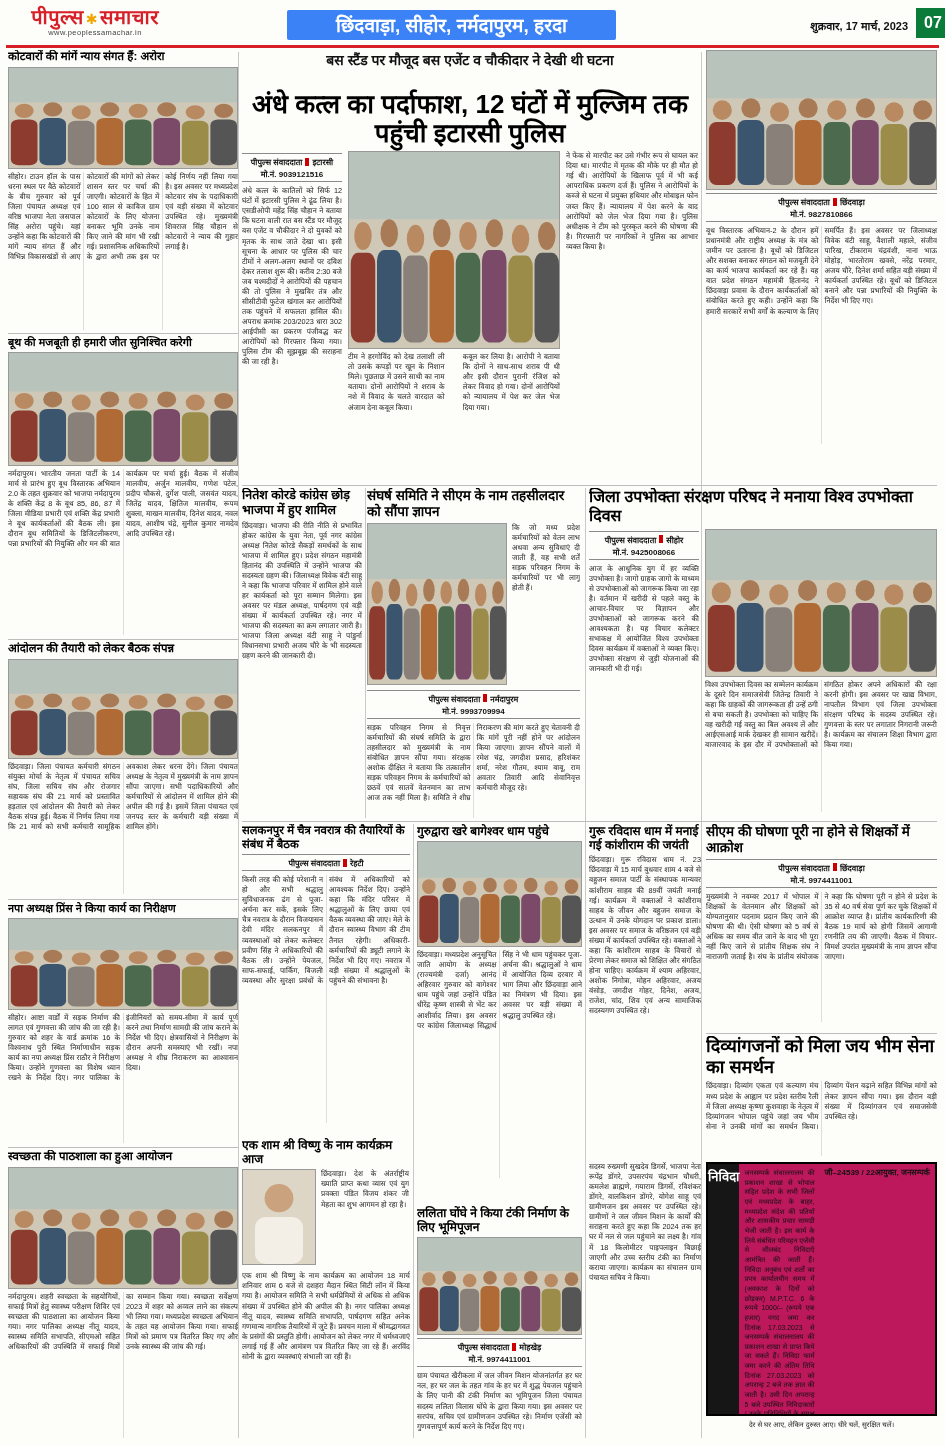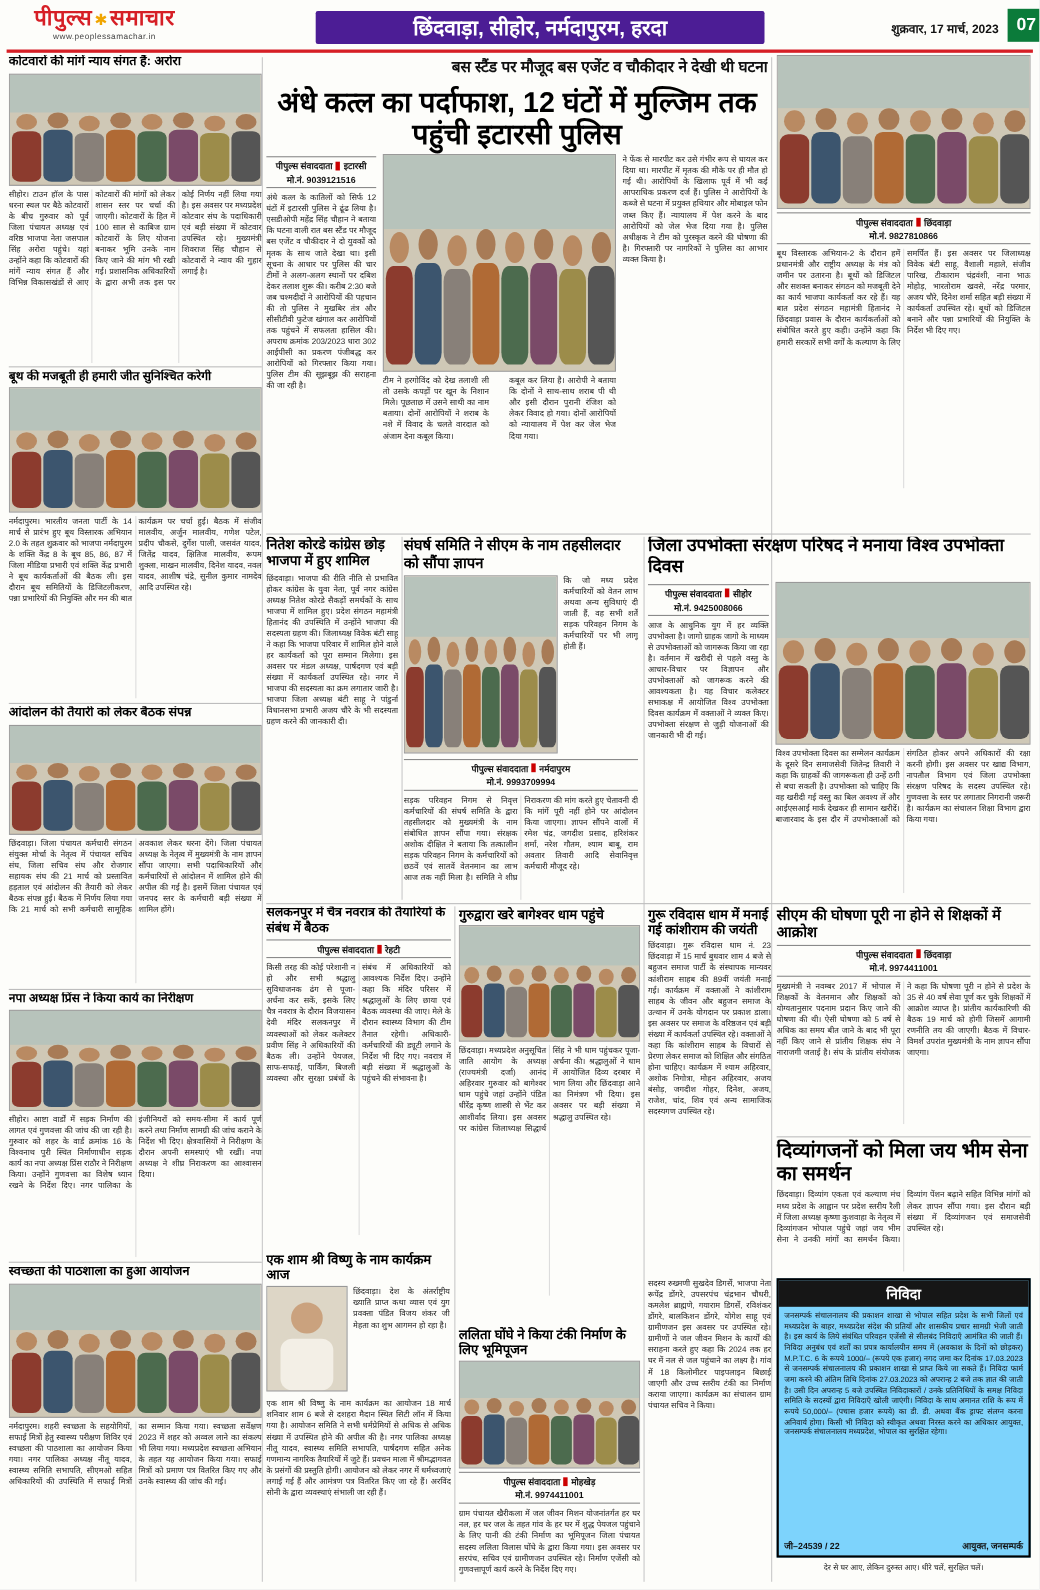--- a/index.html
+++ b/index.html
@@ -6,49 +6,49 @@
   html,body{margin:0;padding:0;background:#e9e9e9;}
   .page{position:relative;width:945px;height:1445px;margin:0 auto;background:#fdfdfa;
         font-family:"Liberation Sans","DejaVu Sans",sans-serif;color:#111;overflow:hidden;}
   
   .masthead{position:absolute;left:0;top:0;width:945px;height:46px;padding-left:13px;}
   .logo{position:absolute;left:10px;top:6px;width:170px;text-align:center;}
   .logo-text{color:#d61f26;font-weight:bold;font-size:20px;line-height:1.1;letter-spacing:.5px;}
   .logo-star{display:inline-block;margin:0 2px;}
   .logo-star::before{content:"✱";color:#f0a500;font-size:14px;}
   .website{font-size:7.5px;color:#444;letter-spacing:.4px;}
-  .regions-banner{position:absolute;left:287px;top:10px;width:408px;height:30px;background:#4c1d95;
+  .regions-banner{position:absolute;left:287px;top:10px;width:329px;height:30px;background:#3b82f6;
         color:#fff;font-weight:bold;font-size:19px;display:flex;align-items:center;justify-content:center;border-radius:2px;}
   .issue-date{position:absolute;right:50px;top:18px;font-size:11px;font-weight:bold;}
   .page-num{position:absolute;right:8px;top:8px;width:34px;height:30px;background:#0b7b3a;color:#fff;
         font-weight:bold;font-size:16px;display:flex;align-items:center;justify-content:center;}
   .red-rule{position:absolute;left:6px;top:45px;width:933px;height:3px;background:#d61f26;}
   
   .art{position:absolute;overflow:hidden;}
   .hl{margin:0 0 3px;font-weight:bold;line-height:1.18;color:#000;font-size:12.5px;}
   .hl-xl{font-size:26px;text-align:center;line-height:1.1;margin-bottom:4px;}
   .hl-lg{font-size:15px;}
   .hl-md{font-size:13.5px;}
-  .kicker{font-size:14px;font-weight:bold;text-align:right;margin-bottom:10px;}
+  .kicker{font-size:14px;font-weight:bold;text-align:center;margin-bottom:21px;}
   .body{font-size:7.3px;line-height:1.38;text-align:justify;color:#1c1c1c;overflow:hidden;}
   .cols2{column-count:2;column-gap:6px;column-rule:1px solid #ddd;}
   .cols3{column-count:3;column-gap:6px;column-rule:1px solid #ddd;}
   .row{display:flex;}
   .byline{border-top:1px solid #8a8a8a;border-bottom:1px solid #8a8a8a;padding:2px 0;margin:2px 0 4px;
         display:flex;flex-direction:column;align-items:center;gap:1px;}
   .by-row{display:flex;align-items:center;gap:3px;font-size:8px;font-weight:bold;white-space:nowrap;}
   .by-sep{width:4px;height:8px;background:#c00;display:inline-block;}
   .phone{font-size:8px;font-weight:bold;}
   .photo{position:relative;background:linear-gradient(180deg,#d8d2c4,#b9ad97);border:1px solid #999;
         overflow:hidden;margin-bottom:3px;}
   .photo svg{width:100%;height:100%;display:block;}
   .vline{position:absolute;width:1px;background:#c9c9c9;}
   .hline{position:absolute;height:1px;background:#bdbdbd;}
   
-  .tender{position:absolute;border:2px solid #000;background:#7dd3fc;display:flex;flex-direction:column;}
+  .tender{position:absolute;border:2px solid #000;background:#be185d;display:flex;flex-direction:row;}
   .tender-head{background:#161616;color:#fff;font-weight:bold;font-size:13px;text-align:center;padding:3px 0;}
   .tender-body{font-size:6.9px;line-height:1.4;text-align:justify;padding:4px 5px;flex:1;overflow:hidden;}
   .tender-foot{display:flex;justify-content:space-between;padding:2px 5px 4px;font-size:8px;font-weight:bold;}
   .tender-note{position:absolute;font-size:7px;text-align:center;color:#222;}
 </style>
 </head>
 <body>
 
 <svg width="0" height="0" style="position:absolute" aria-hidden="true">
   <defs>

